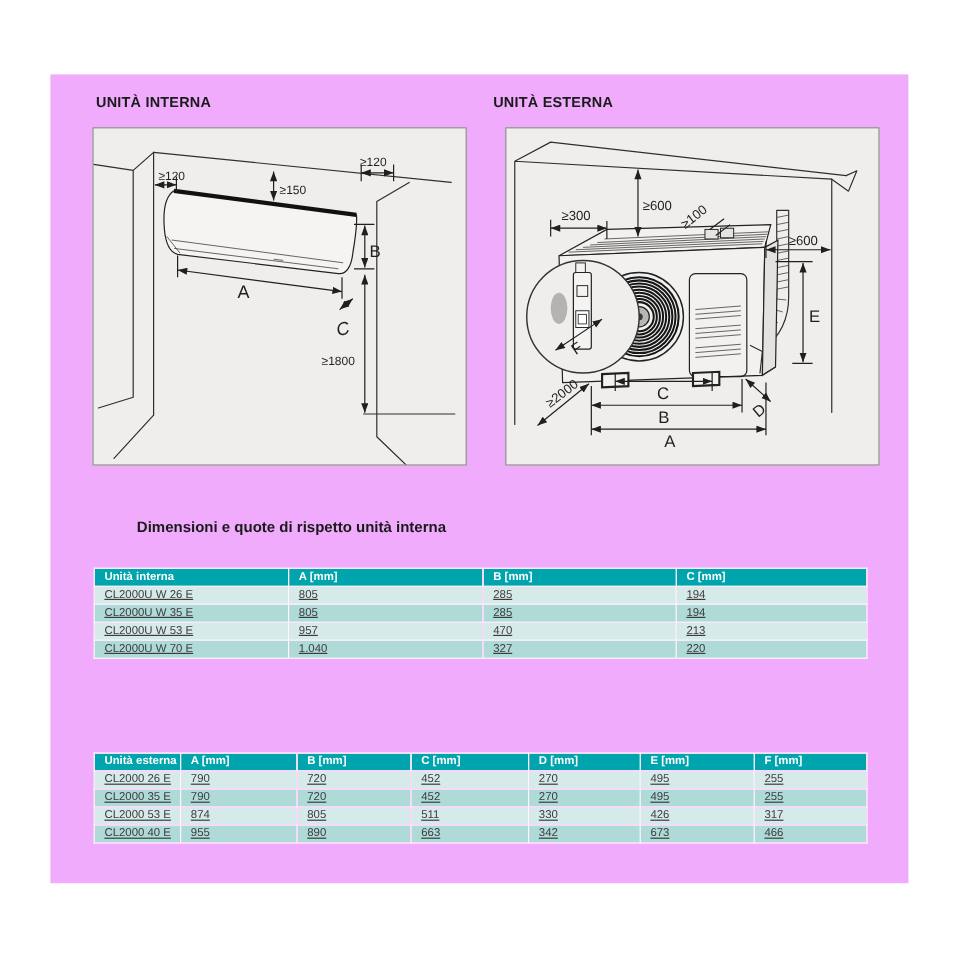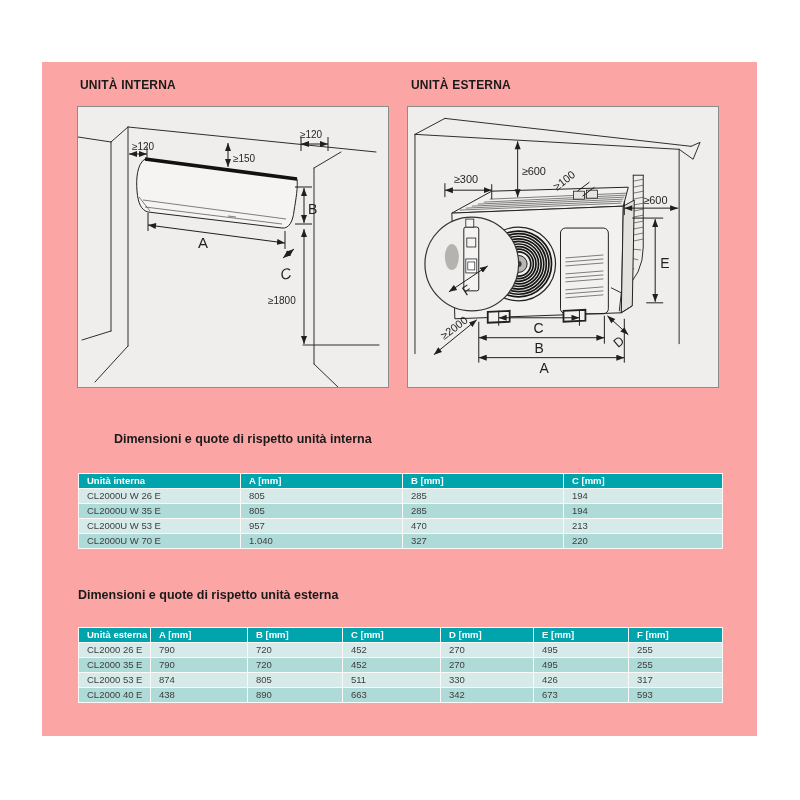--- a/index.html
+++ b/index.html
@@ -1,35 +1,35 @@
 <!DOCTYPE html>
 <html><head>
 <meta charset="utf-8">
 <style>
   html,body{margin:0;padding:0;background:#fff;}
   .page{position:relative;width:800px;height:800px;background:#ffffff;overflow:hidden;
         font-family:"Liberation Sans",sans-serif;color:#1d1d1b;}
-  .panel{position:absolute;left:42px;top:62px;width:715px;height:674px;background:#fca5a5;}
+  .panel{position:absolute;left:42px;top:62px;width:715px;height:674px;background:#f0abfc;}
   .dia-title{position:absolute;top:16px;font-size:12px;font-weight:bold;letter-spacing:.2px;color:#1a1a1a;}
   .t-indoor{left:38px;}
   .t-outdoor{left:369px;}
   .frame{position:absolute;top:44px;width:310px;height:280px;border:1.5px solid #8c8c8c;box-sizing:content-box;background:#efeeec;}
   .f-indoor{left:35px;}
-  .f-outdoor{left:365px;text-decoration:underline;}
+  .f-outdoor{left:379px;text-decoration:underline;}
   .frame svg{display:block;width:100%;height:100%;}
   .sec-h{position:absolute;left:36px;font-size:12.5px;font-weight:bold;color:#1a1a1a;}
   .h1{top:370px;padding-left:36px;}
   .h2{top:526px;}
   table.tbl{position:absolute;left:36px;width:644px;border-collapse:collapse;table-layout:fixed;}
   .tbl1{top:411px;}
   .tbl2{top:565px;}
   table.tbl th,table.tbl td{height:14px;padding:0 2px 0 8px;font-size:9.5px;line-height:14px;
         border:1px solid #faf9f7;white-space:nowrap;overflow:hidden;text-align:left;vertical-align:middle;}
   table.tbl th{background:#00a4ad;color:#ffffff;font-weight:bold;}
-  table.tbl td{color:#3d3d3d;}
+  table.tbl td{color:#3d3d3d;text-decoration:underline;}
   table.tbl tr.r-light td{background:#d6ebe9;}
   table.tbl tr.r-dark td{background:#aedad8;}
   svg text{fill:#1f1f1f;font-family:"Liberation Sans",sans-serif;}
   .ln{stroke:#2e2e2e;stroke-width:1;fill:none;stroke-linecap:round;stroke-linejoin:round;}
   .dim{stroke:#1f1f1f;stroke-width:1;fill:none;}
   .thin{stroke:#4a4a4a;stroke-width:.7;fill:none;}
 </style>
 </head>
 <body>
 
@@ -217,21 +217,20 @@
         </tr>
         <tr class="r-dark">
           <td>CL2000U W 70 E</td>
           <td>1.040</td>
           <td>327</td>
           <td>220</td>
         </tr>
       </tbody>
     </table>
 
-    <div class="sec-h h2">Dimensioni e quote di rispetto unità esterna</div>
     <table class="tbl tbl2">
       <colgroup>
           <col style="width:72px">
           <col style="width:97px">
           <col style="width:95px">
           <col style="width:98px">
           <col style="width:93px">
           <col style="width:95px">
           <col style="width:94px">
         </colgroup>
@@ -269,24 +268,24 @@
           <td>CL2000 53 E</td>
           <td>874</td>
           <td>805</td>
           <td>511</td>
           <td>330</td>
           <td>426</td>
           <td>317</td>
         </tr>
         <tr class="r-dark">
           <td>CL2000 40 E</td>
-          <td>438</td>
+          <td>955</td>
           <td>890</td>
           <td>663</td>
           <td>342</td>
           <td>673</td>
-          <td>593</td>
+          <td>466</td>
         </tr>
       </tbody>
     </table>
 
   </div>
 </div>
 
 </body></html>

